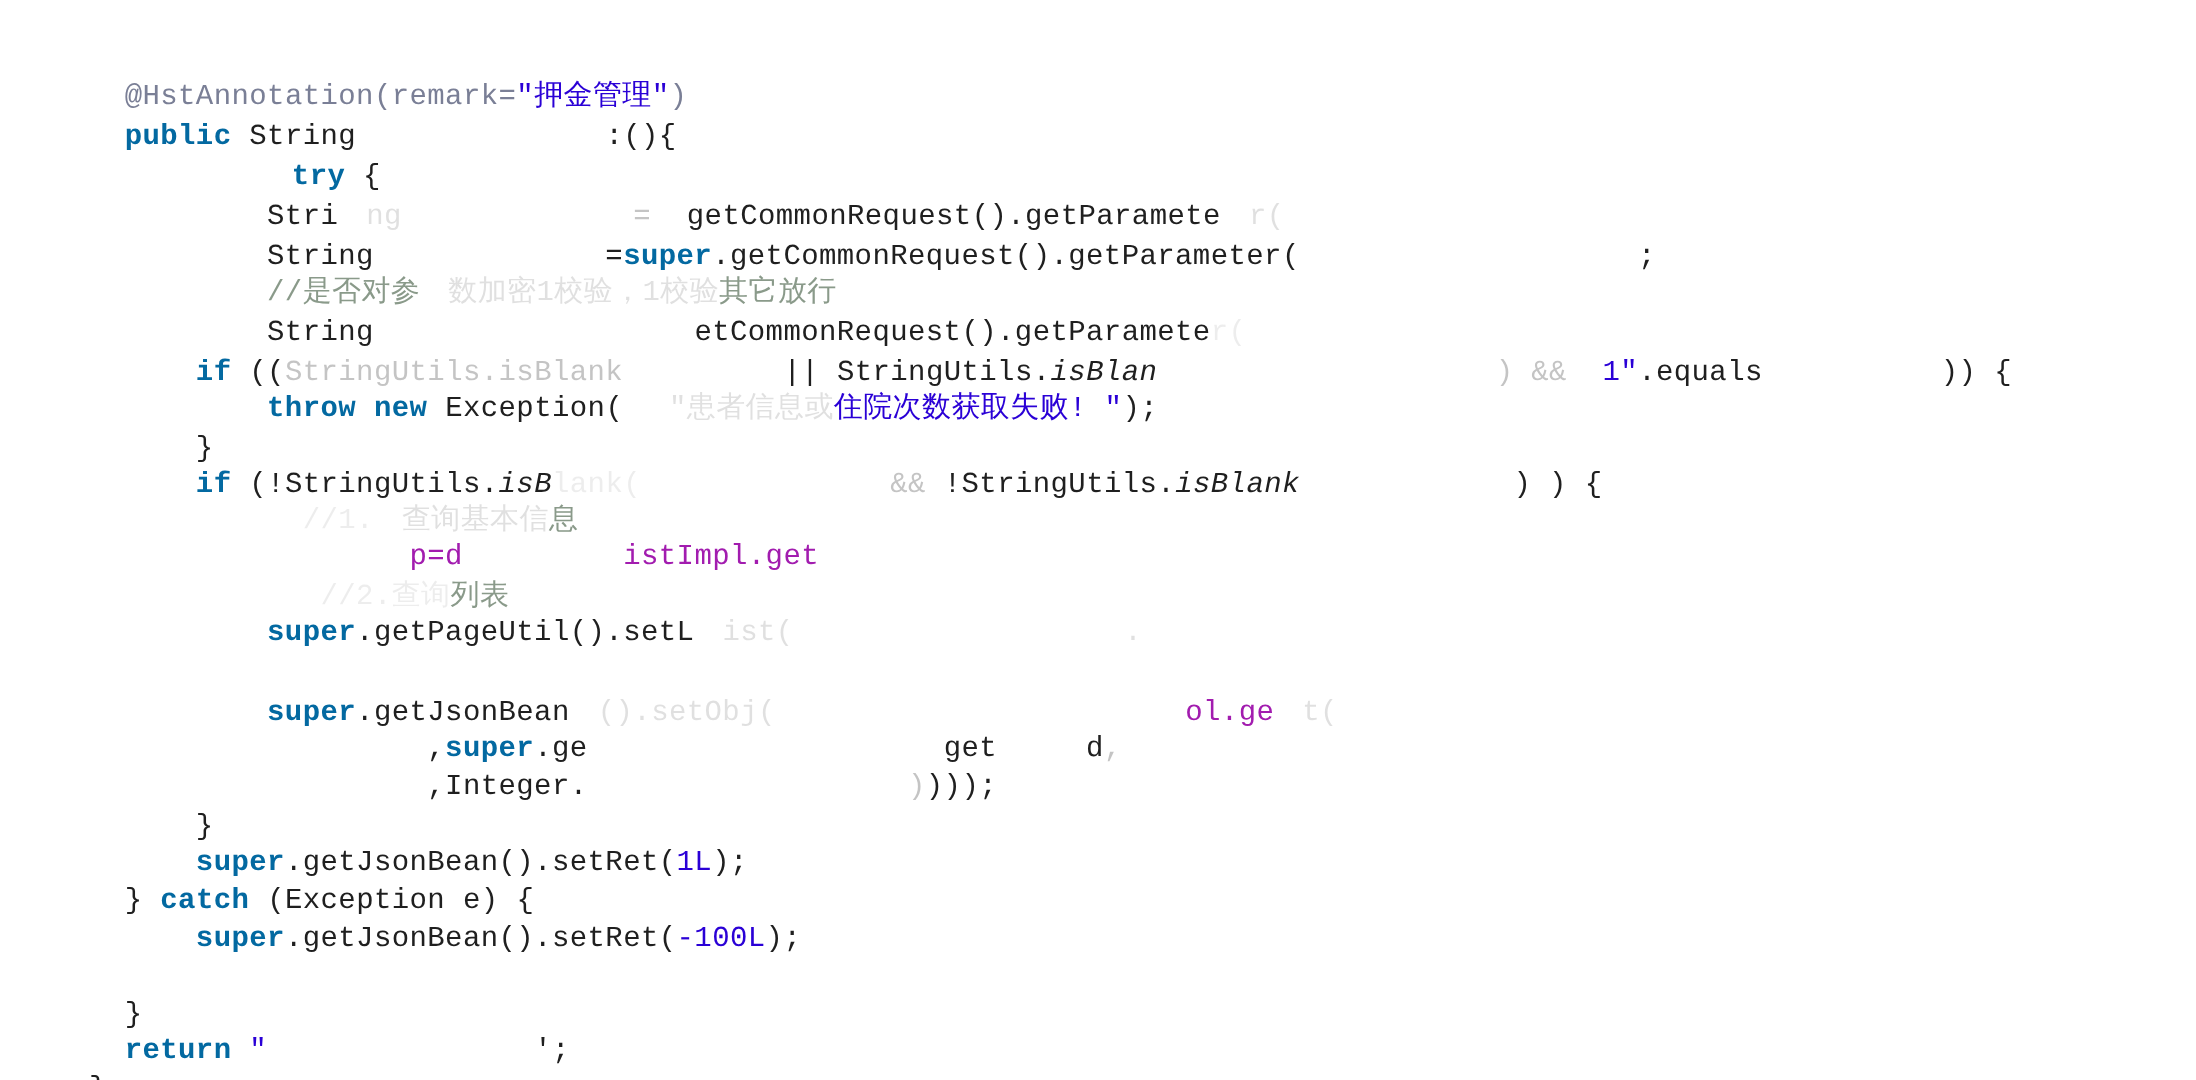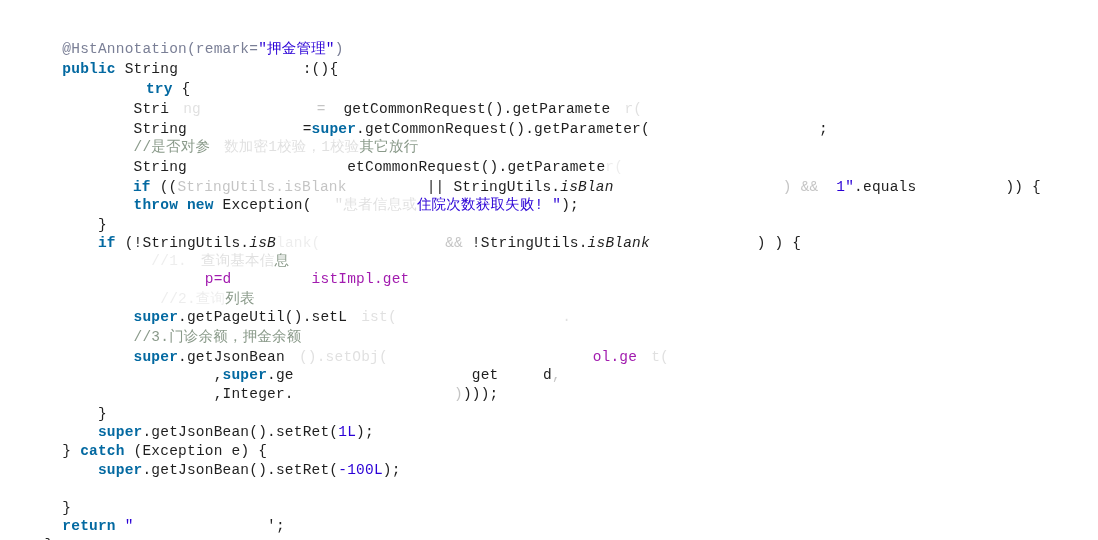--- a/index.html
+++ b/index.html
@@ -75,21 +75,21 @@
   </div>
 
   <div class="code-line" style="left:0;top:112px;position:absolute;">
     <span class="gap">           </span><span class="tok-comment">//是否对参</span><span class="faded-2 tok-comment">数加密1校验，1校验</span><span class="tok-comment">其它放行</span>
   </div>
 
   <div class="code-line" style="left:0;top:132px;position:absolute;">
     <span class="gap">           </span><span class="tok-plain">String</span><span class="gap">                  </span><span class="tok-plain">etCommonRequest().getParamete</span><span class="faded-3">r(</span>
   </div>
 
-  <div class="code-line" style="left:0;top:152px;position:absolute;padding-left:35px;">
+  <div class="code-line" style="left:0;top:152px;position:absolute;">
     <span class="gap">       </span><span class="tok-kw">if</span><span class="tok-plain"> </span><span class="tok-plain">((</span><span class="faded-1">StringUtils.isBlank</span><span class="gap">         </span><span class="tok-plain">||</span><span class="tok-plain"> </span><span class="tok-plain">StringUtils.</span><span class="tok-static">isBlan</span><span class="gap">                   </span><span class="faded-1">)</span><span class="tok-plain"> </span><span class="faded-1">&amp;&amp;</span><span class="tok-plain">  </span><span class="tok-str">1"</span><span class="tok-plain">.equals</span><span class="gap">          </span><span class="tok-plain">)) {</span>
   </div>
 
   <div class="code-line" style="left:0;top:170px;position:absolute;">
     <span class="gap">           </span><span class="tok-kw">throw</span><span class="tok-plain"> </span><span class="tok-kw">new</span><span class="tok-plain"> </span><span class="tok-plain">Exception(</span><span class="tok-plain"> </span><span class="faded-2 tok-str">"患者信息或</span><span class="tok-str">住院次数获取失败! "</span><span class="tok-plain">);</span>
   </div>
 
   <div class="code-line" style="left:0;top:190px;position:absolute;">
     <span class="gap">       </span><span class="tok-plain">}</span>
   </div>
@@ -108,21 +108,21 @@
 
   <div class="code-line" style="left:0;top:264px;position:absolute;">
     <span class="gap">              </span><span class="faded-3 tok-comment">//2.查询</span><span class="tok-comment">列表</span>
   </div>
 
   <div class="code-line" style="left:0;top:282px;position:absolute;">
     <span class="gap">           </span><span class="tok-kw">super</span><span class="tok-plain">.getPageUtil().setL</span><span class="faded-2">ist(</span><span class="gap">                 </span><span class="faded-2">.</span>
   </div>
 
   <div class="code-line" style="left:0;top:302px;position:absolute;">
-    <span class="gap">           </span><span class="tok-comment">//3.门诊余额，押金余额</span>
+    <span class="gap">           </span>
   </div>
 
   <div class="code-line" style="left:0;top:322px;position:absolute;">
     <span class="gap">           </span><span class="tok-kw">super</span><span class="tok-plain">.getJsonBean</span><span class="faded-2">().setObj(</span><span class="gap">                       </span><span class="tok-field">ol.ge</span><span class="faded-2">t(</span>
   </div>
 
   <div class="code-line" style="left:0;top:340px;position:absolute;">
     <span class="gap">                    </span><span class="tok-plain">,</span><span class="tok-kw">super</span><span class="tok-plain">.ge</span><span class="gap">                    </span><span class="tok-plain">get</span><span class="gap">     </span><span class="tok-plain">d</span><span class="faded-1">,</span>
   </div>
 

